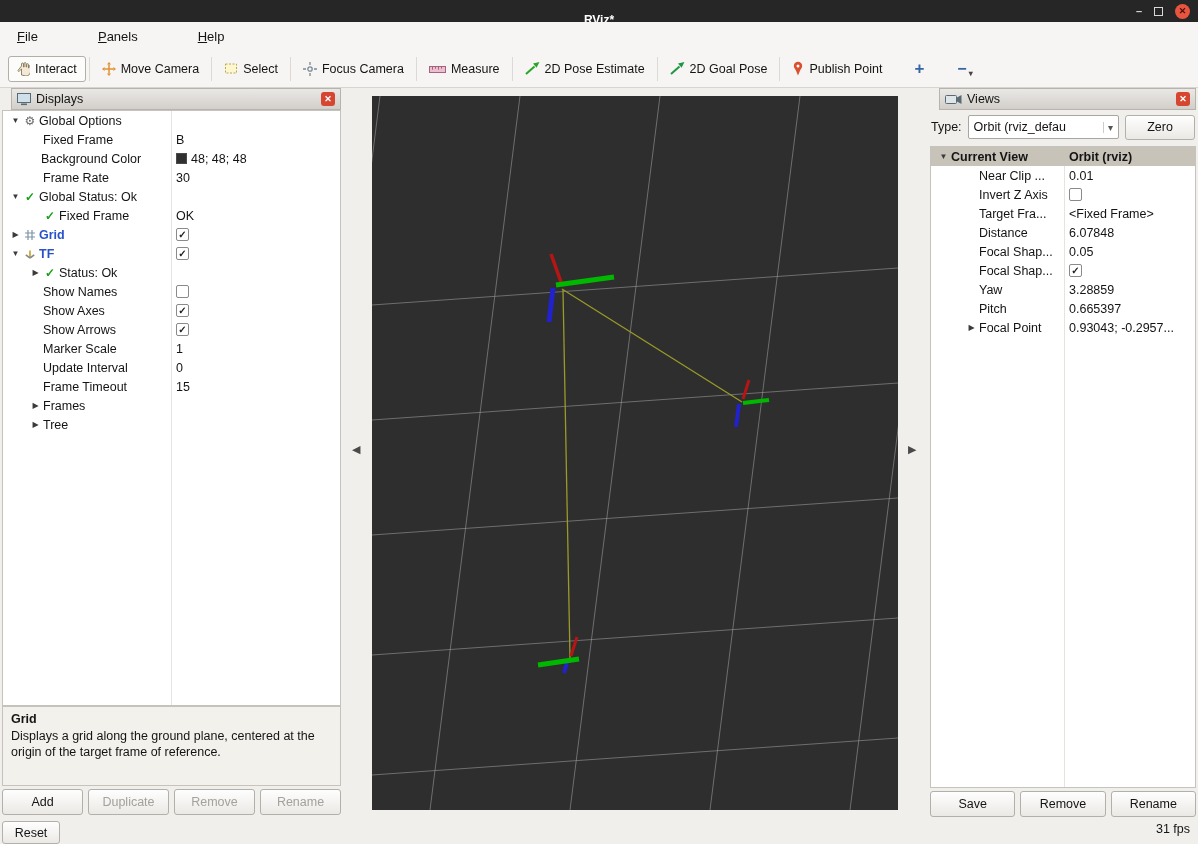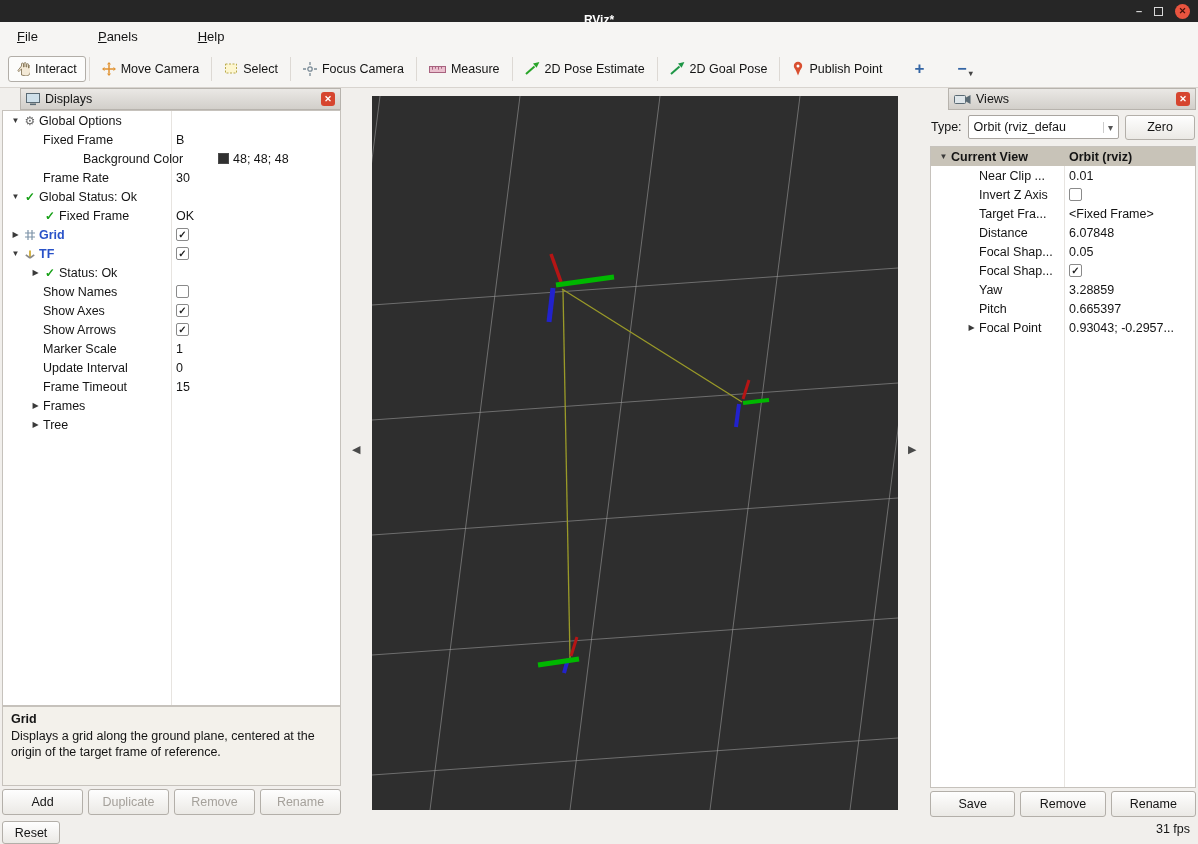--- a/index.html
+++ b/index.html
@@ -29,21 +29,21 @@
   .tool-icon{display:inline-flex;align-items:center;}
   .tsep{width:1px;height:24px;background:#ddd9d4;margin:0 3px;}
   .tool-plus{color:#3465a4;font-size:17px;font-weight:bold;padding:0 9px;margin-left:14px;}
   .tool-minus{color:#3465a4;font-size:16px;font-weight:bold;display:flex;align-items:flex-start;gap:2px;padding:0 8px;margin-left:16px;}
   .mini-caret{font-size:8px;color:#444;margin-top:9px;}
 
   
   .panel{position:absolute;}
   .panel.displays{left:2px;top:88px;width:339px;height:728px;}
   .panel.views{left:930px;top:88px;width:266px;height:752px;}
-  .phead{position:absolute;left:18px;top:0;right:0;height:22px;background:linear-gradient(#eae8e5,#d2cfca);
+  .phead{position:absolute;left:9px;top:0;right:0;height:22px;background:linear-gradient(#eae8e5,#d2cfca);
     border:1px solid #b7b3ad;display:flex;align-items:center;gap:5px;padding:0 5px;font-size:12.5px;color:#141414;}
   .pclose{margin-left:auto;width:14px;height:14px;border-radius:3px;background:#d6452f;color:#fff;
     font-size:9px;line-height:14px;text-align:center;font-weight:bold;}
 
   .tree{position:absolute;left:0;right:0;background:#fff;border:1px solid #c6c2bc;overflow:hidden;}
   .displays .tree{top:22px;height:596px;}
   .views .tree{top:58px;height:642px;}
   .coldiv{position:absolute;top:0;bottom:0;width:1px;background:#e7e4e0;left:var(--split);}
   .tree-row{position:relative;display:flex;height:19px;align-items:center;font-size:12.5px;color:#141414;}
   .tree-row.hl{background:#c8c3b8;font-weight:bold;}
@@ -227,21 +227,21 @@
         <div class="tree-row">
           <div class="label-cell" style="padding-left: 26px;">
             <span class="tree-arrow"></span>
             <span class="tree-label">Fixed Frame</span>
           </div>
           <div class="value-cell">
             <span class="tree-value">B</span>
           </div>
         </div>
         <div class="tree-row">
-          <div class="label-cell" style="padding-left: 24px; margin-left: 42px;">
+          <div class="label-cell" style="padding-left: 24px;">
             <span class="tree-arrow"></span>
             <span class="tree-label">Background Color</span>
           </div>
           <div class="value-cell">
             <span class="swatch" style="background: rgb(48, 48, 48);"></span>
             <span class="tree-value">48; 48; 48</span>
           </div>
         </div>
         <div class="tree-row">
           <div class="label-cell" style="padding-left: 26px;">

